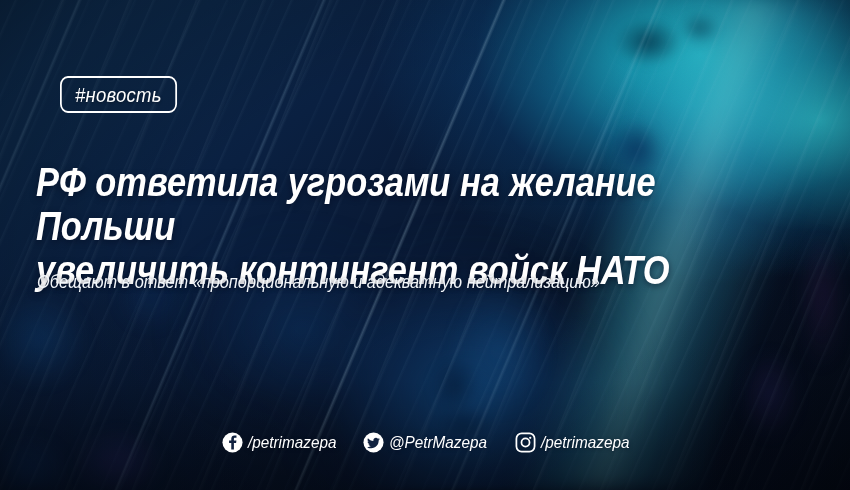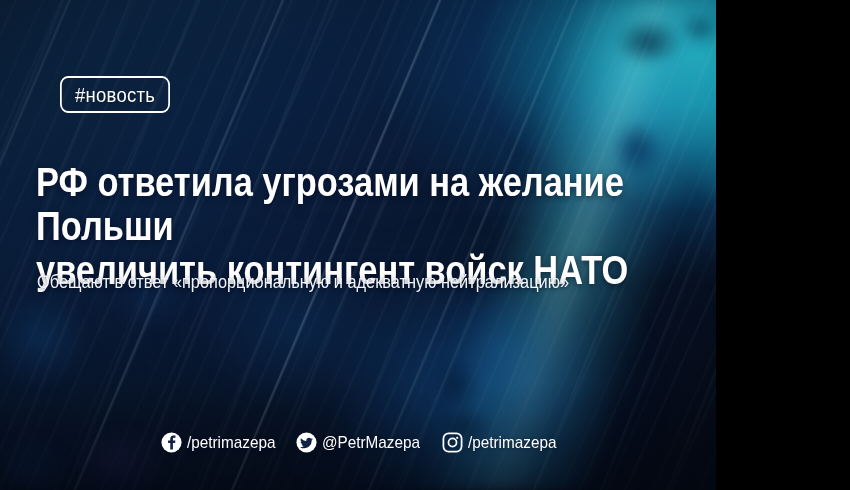--- a/index.html
+++ b/index.html
@@ -2,25 +2,26 @@
 <html><head>
 <meta charset="utf-8">
 <style>
   html, body {
     margin: 0;
     padding: 0;
     background: #000;
   }
   #card {
     position: relative;
-    width: 716px;
+    width: 850px;
     height: 490px;
     overflow: hidden;
     font-family: "Liberation Sans", sans-serif;
     background: #0a1428;
+    font-style: italic;
   }
 
   
   .bg-layer {
     position: absolute;
     inset: 0;
     pointer-events: none;
   }
 
   
@@ -224,21 +225,21 @@
   }
 
   #social-bar {
     position: absolute;
     left: 0;
     right: 0;
     top: 432px;
     display: flex;
     justify-content: center;
     align-items: center;
-    gap: 11px;
+    gap: 17px;
     padding-left: 11px;
   }
   .social-item {
     display: flex;
     align-items: center;
     gap: 5px;
   }
   .social-icon {
     width: 21px;
     height: 21px;

